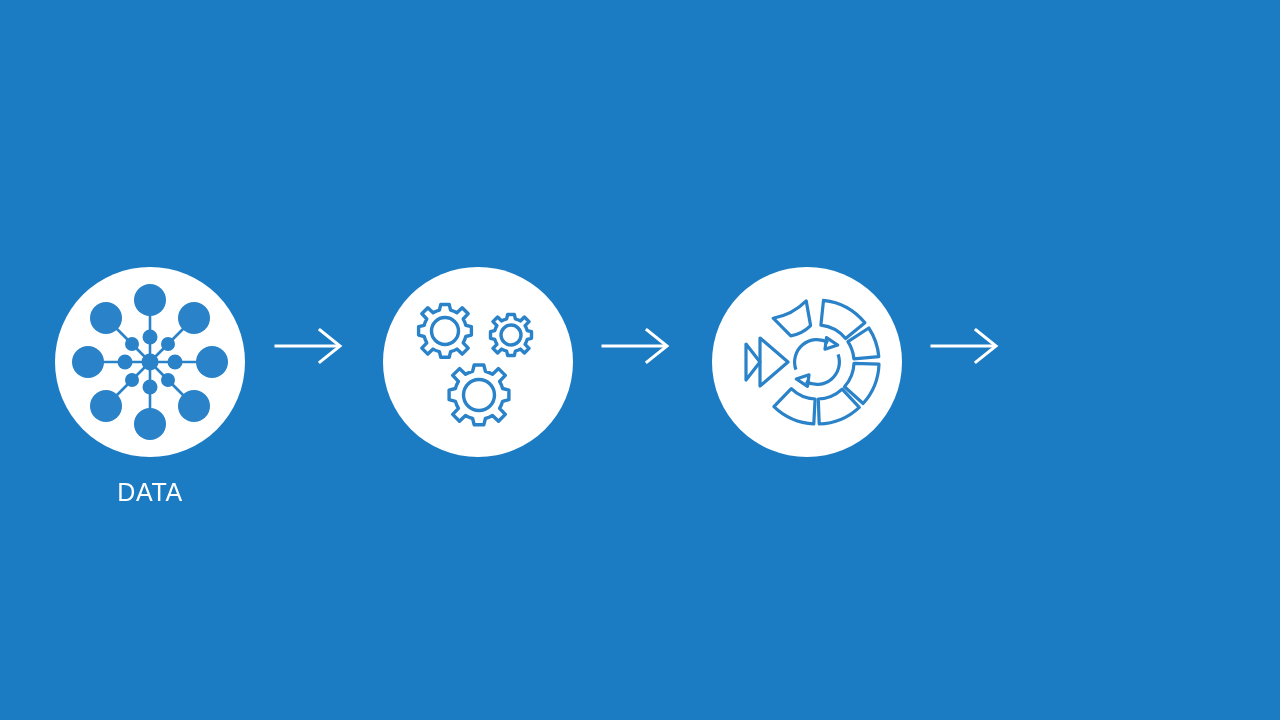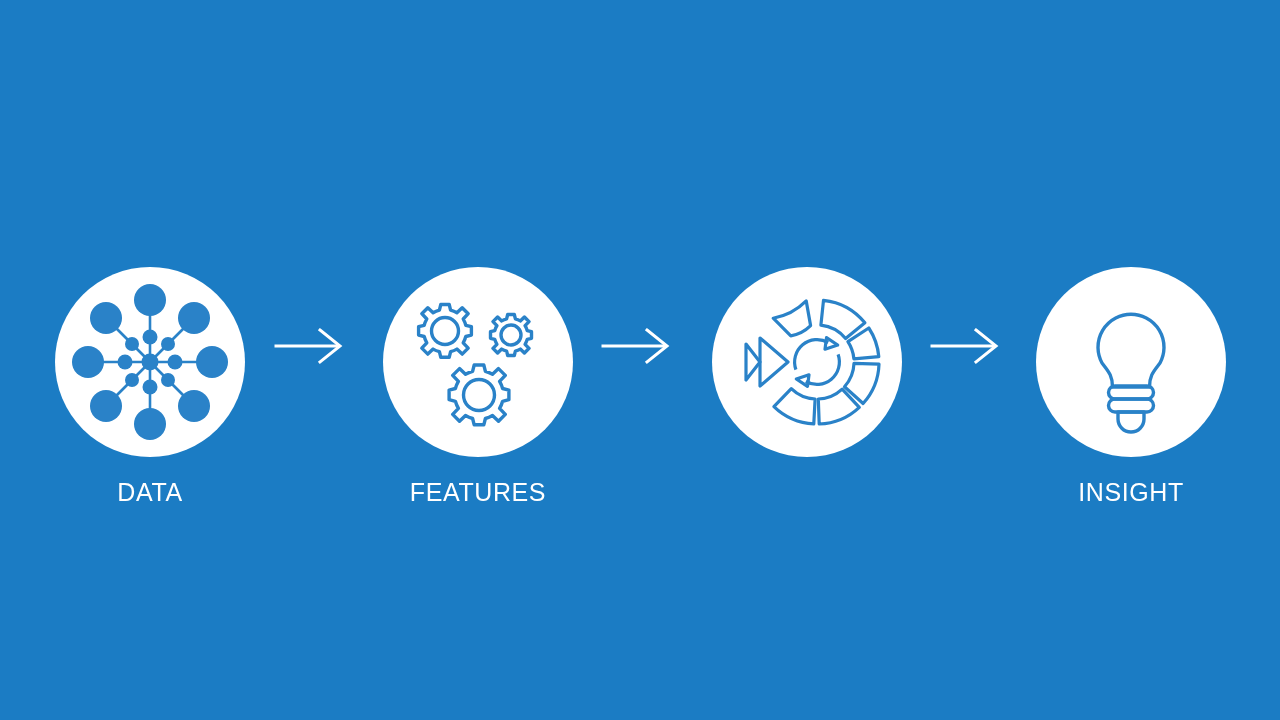--- a/index.html
+++ b/index.html
@@ -196,21 +196,20 @@
                        L -26.3,14.9 L -20.6,8.9 A 29.5,29.5 0 0 1 -23.6,1.8
                        L -29.9,0.2 L -29.9,-9.4 L -23.6,-11.0
                        A 29.5,29.5 0 0 1 -20.6,-18.1 L -26.3,-24.1
                        L -19.5,-30.9 L -13.5,-25.2
                        A 29.5,29.5 0 0 1 -6.4,-28.2 Z" transform="translate(0,4.5)"></path>
               <circle cx="0" cy="0" r="15.5"></circle>
             </g>
           </g>
         </svg>
       </div>
-      <div class="stage-label">FEATURES</div>
     </div>
 
     <div class="connector connector-2">
       <svg viewBox="0 0 76 40">
         <g stroke="#FFFFFF" stroke-width="3" fill="none" stroke-linecap="square" stroke-linejoin="miter">
           <line x1="4" y1="20" x2="66" y2="20"></line>
           <polyline points="48,4 68,20 48,36"></polyline>
         </g>
       </svg>
     </div>
@@ -257,35 +256,15 @@
 
     <div class="connector connector-3">
       <svg viewBox="0 0 76 40">
         <g stroke="#FFFFFF" stroke-width="3" fill="none" stroke-linecap="square" stroke-linejoin="miter">
           <line x1="4" y1="20" x2="66" y2="20"></line>
           <polyline points="48,4 68,20 48,36"></polyline>
         </g>
       </svg>
     </div>
 
-    <div class="stage stage-4">
-      <div class="disc">
-        <svg viewBox="0 0 190 190">
-          <g fill="none" stroke="#2A82C8" stroke-width="3.4" stroke-linejoin="round" stroke-linecap="round">
-
-            <path d="M 76.5,120
-                     C 76.5,108 72,104 66,96
-                     A 33,33 0 1 1 124,96
-                     C 118,104 113.5,108 113.5,120 Z"></path>
-
-            <rect x="72.5" y="119" width="45" height="13" rx="6.5" ry="6.5"></rect>
-            <rect x="72.5" y="132" width="45" height="13" rx="6.5" ry="6.5"></rect>
-
-            <path d="M 82,145 L 108,145 L 108,152
-                     A 13,13 0 0 1 82,152 Z"></path>
-          </g>
-        </svg>
-      </div>
-      <div class="stage-label">INSIGHT</div>
-    </div>
 
   </div>
 </div>
 
 </body></html>

